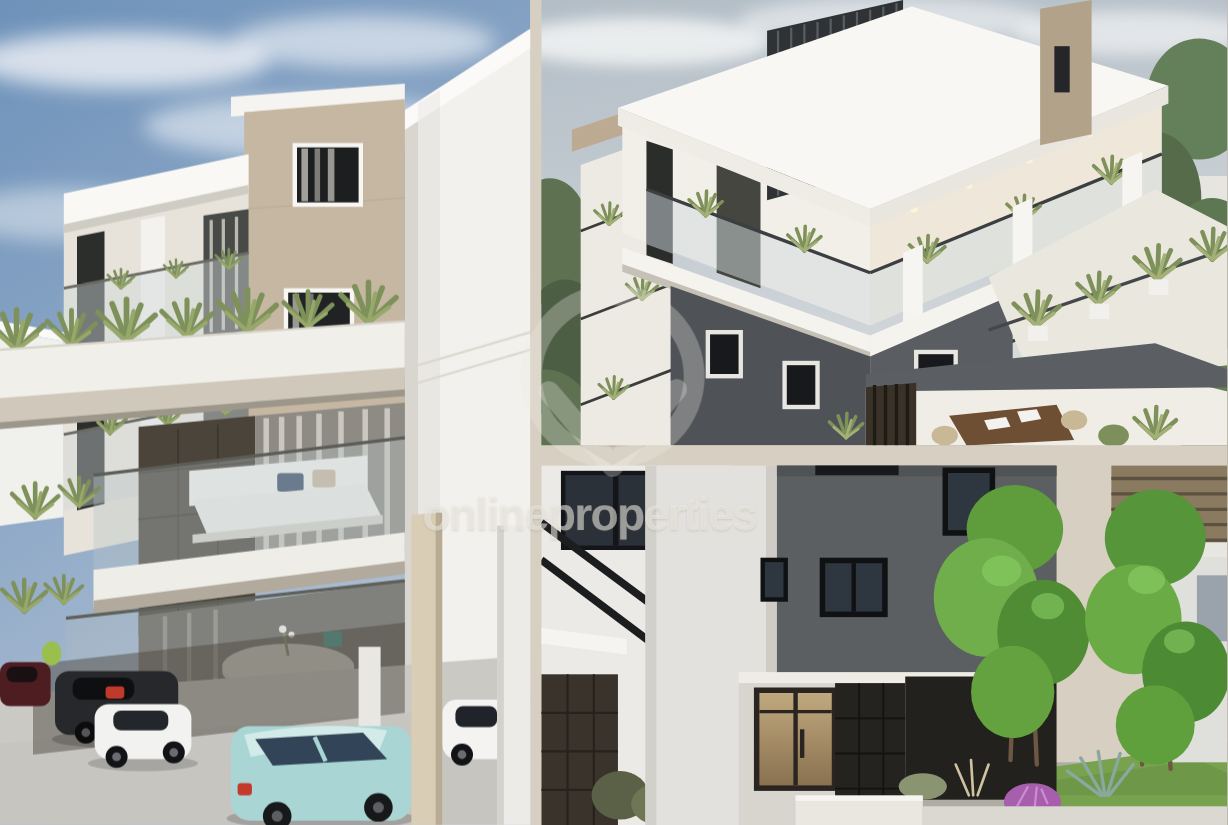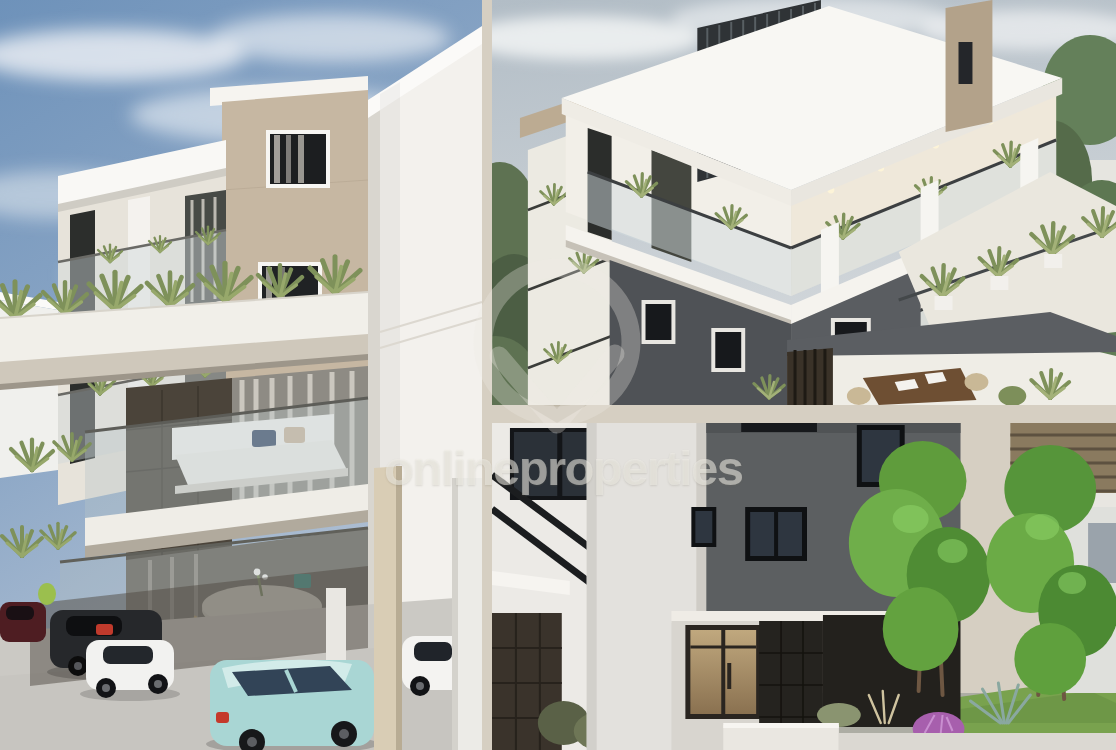--- a/index.html
+++ b/index.html
@@ -5,21 +5,21 @@
   html,body{margin:0;padding:0;background:#8a8populate{}}
   body{margin:0;background:#9a958a;font-family:"Liberation Sans",sans-serif;}
   .stage{position:relative;width:1116px;height:750px;overflow:hidden;background:#d6cfc2;}
   .panel{position:absolute;overflow:hidden;background:#d6cfc2;}
   .panel svg{display:block;width:100%;height:100%;}
   #panel-left{left:0;top:0;width:482px;height:750px;}
   #panel-top-right{left:492px;top:0;width:624px;height:405px;}
   #panel-bottom-right{left:492px;top:423px;width:624px;height:327px;}
   .watermark-text{
     position:absolute;left:384px;top:442px;height:52px;line-height:52px;
-    font-size:49px;font-weight:700;letter-spacing:-1.6px;
+    font-size:42px;font-weight:700;letter-spacing:-1.6px;
     color:rgba(240,238,232,0.55);
     text-shadow:0 1px 2px rgba(110,104,90,0.18);
     white-space:nowrap;z-index:30;pointer-events:none;
   }
   .watermark-logo{position:absolute;left:457px;top:238px;z-index:25;pointer-events:none;}
   .gap-triangle{
     position:absolute;left:527px;top:405px;width:0;height:0;z-index:20;
     border-left:30px solid transparent;border-right:30px solid transparent;
     border-top:18px solid rgba(146,136,114,0.35);
   }

